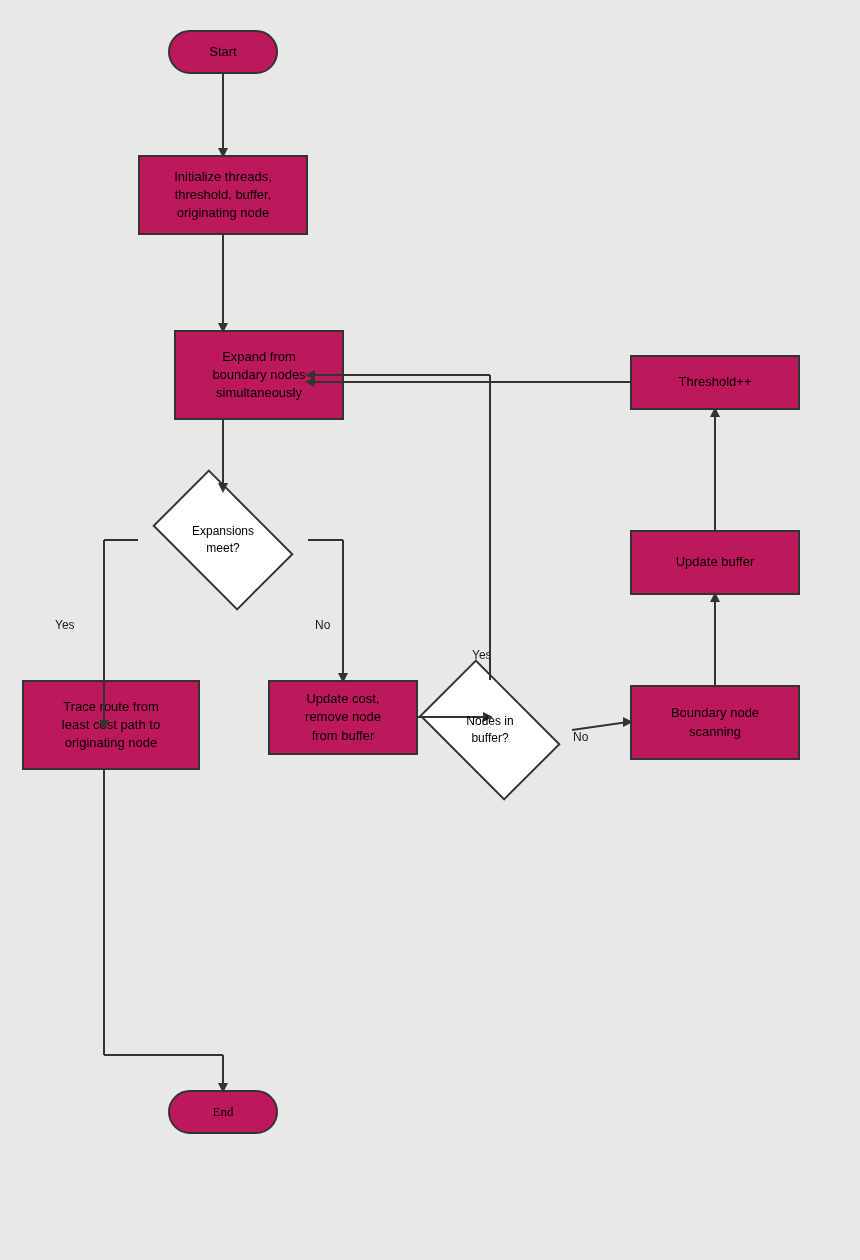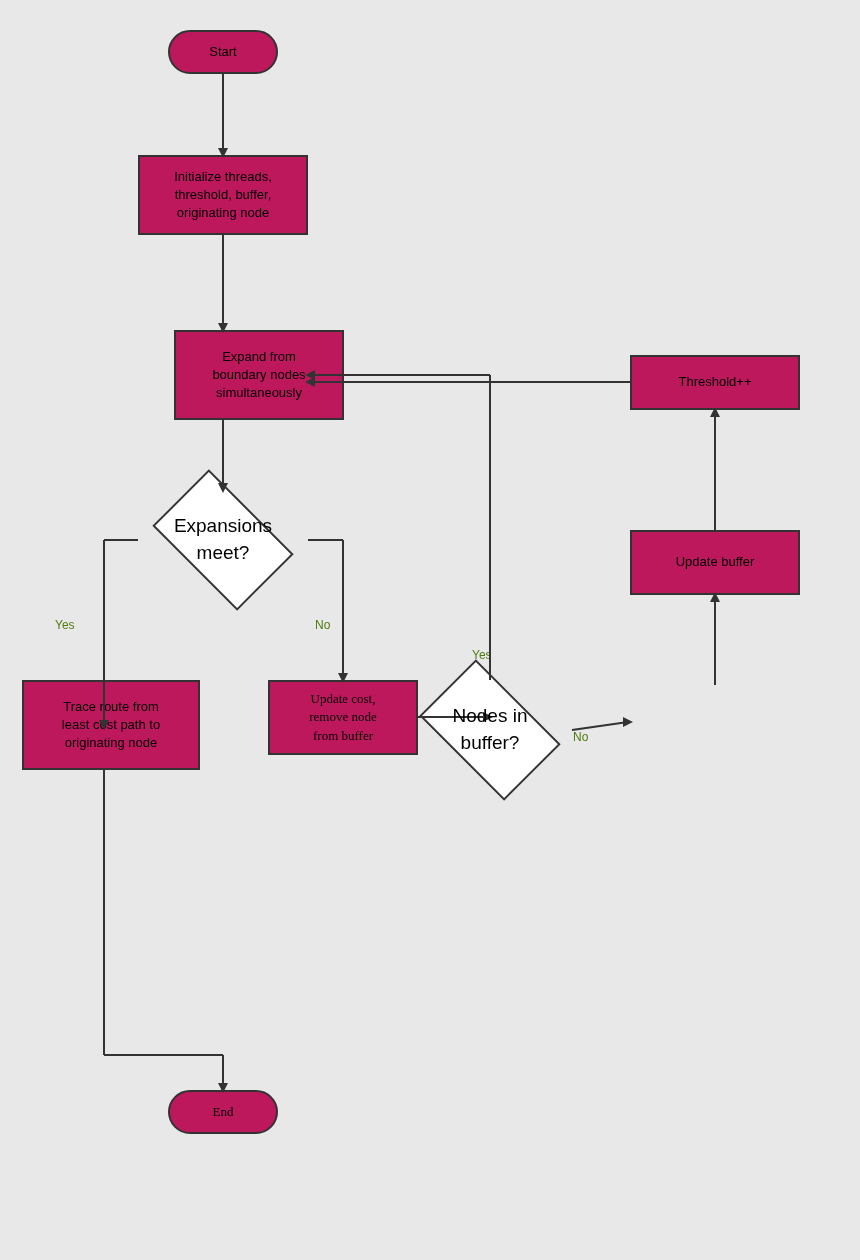--- a/index.html
+++ b/index.html
@@ -41,35 +41,35 @@
       width: 120px;
       height: 80px;
       background: white;
       border: 2px solid #333;
       transform: rotate(45deg);
       position: absolute;
     }
     .diamond-text {
       position: absolute;
       text-align: center;
-      font-size: 19px;
+      font-size: 12px;
       line-height: 1.4;
       z-index: 2;
     }
     svg {
       position: absolute;
       top: 0; left: 0;
       width: 860px;
       height: 1260px;
       pointer-events: none;
     }
     .label {
       position: absolute;
       font-size: 12px;
-      color: #4d7c0f;
+      color: #0f172a;
     }
   </style>
 </head>
 <body>
 
 <div class="flowchart">
 
   <div class="node rounded" style="left:168px; top:30px; width:110px; height:44px;">
     <span>Start</span>
   </div>
@@ -91,32 +91,36 @@
     <span class="diamond-text" style="white-space:pre-line;">Expansions
 meet?</span>
   </div>
 
   <div class="node" style="left:22px; top:680px; width:178px; height:90px;">
     <span style="white-space:pre-line;">Trace route from
 least cost path to
 originating node</span>
   </div>
 
-  <div class="node" style="left:268px; top:680px; width:150px; height:75px;font-family:Liberation Serif, serif;">
+  <div class="node" style="left:268px; top:680px; width:150px; height:75px;">
     <span style="white-space:pre-line;">Update cost,
 remove node
 from buffer</span>
   </div>
 
   <div class="diamond-container" style="left:410px; top:680px; width:160px; height:100px;">
     <div class="diamond"></div>
     <span class="diamond-text" style="white-space:pre-line;">Nodes in
 buffer?</span>
   </div>
 
+  <div class="node" style="left:630px; top:685px; width:170px; height:75px;">
+    <span style="white-space:pre-line;">Boundary node
+scanning</span>
+  </div>
 
   <div class="node" style="left:630px; top:355px; width:170px; height:55px;">
     <span>Threshold++</span>
   </div>
 
   <div class="node" style="left:630px; top:530px; width:170px; height:65px;">
     <span>Update buffer</span>
   </div>
 
   <div class="node rounded" style="left:168px; top:1090px; width:110px; height:44px;font-family:Liberation Serif, serif;">

